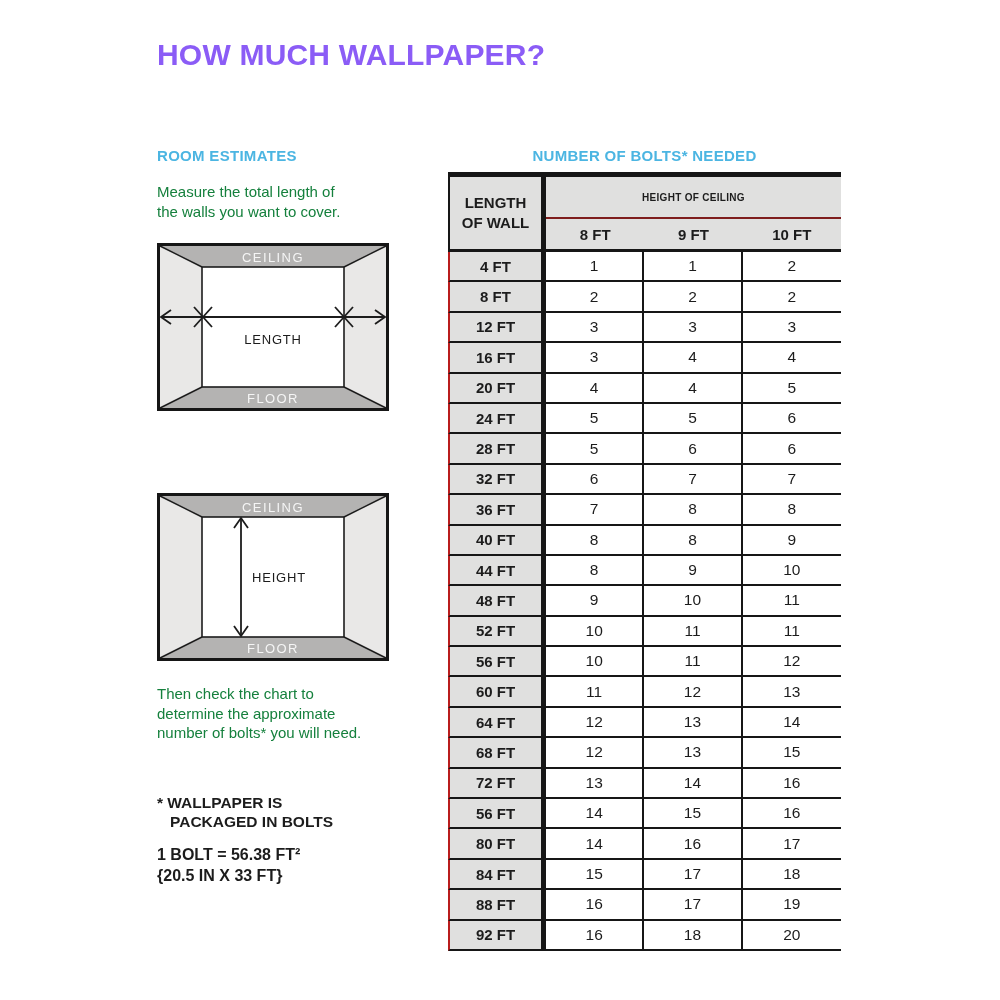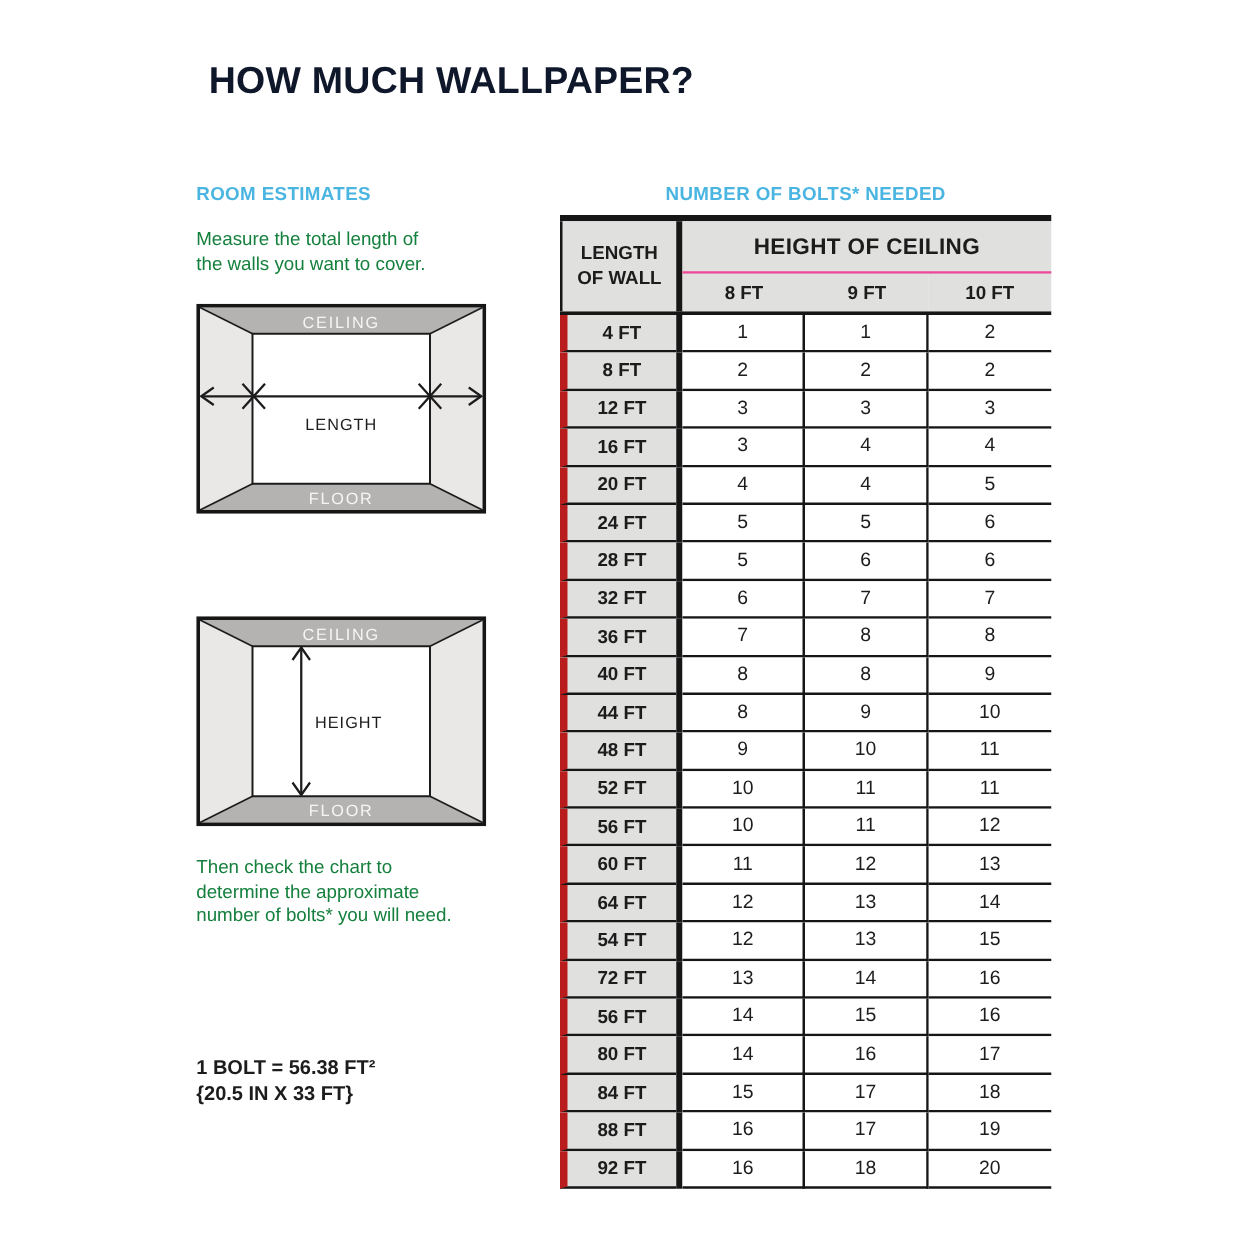--- a/index.html
+++ b/index.html
@@ -1,22 +1,22 @@
 <!DOCTYPE html>
 <html><head>
 <meta charset="utf-8">
 <style>
   html,body{margin:0;padding:0;background:#ffffff;}
   .canvas{
     position:relative;width:1000px;height:1000px;background:#ffffff;
     font-family:"Liberation Sans","DejaVu Sans",sans-serif;color:#1c1c1c;overflow:hidden;
   }
   .title{
-    position:absolute;left:157px;top:38px;margin:10px;
-    font-size:30px;font-weight:bold;letter-spacing:0.2px;color:#0f172a;
+    position:absolute;left:157px;top:38px;margin:0;
+    font-size:30px;font-weight:bold;letter-spacing:0.2px;color:#8b5cf6;
   }
   .subheading{
     position:absolute;font-size:15px;font-weight:bold;letter-spacing:0.3px;color:#4bb5e2;
   }
   .room-estimates{left:157px;top:147px;}
   .table-heading{left:448px;top:147px;width:393px;text-align:center;}
   .body-text{
     position:absolute;left:157px;width:270px;margin:0;
     font-size:15px;line-height:19.5px;white-space:pre-line;color:#15803d;
   }
@@ -40,27 +40,27 @@
     display:grid;grid-template-columns:93px 5px 1fr 1fr 1fr;grid-template-rows:42px 30px;
     border-bottom:3px solid #161616;
   }
   .cell{display:flex;align-items:center;justify-content:center;box-sizing:border-box;}
   .lenwall{
     grid-column:1;grid-row:1/3;background:#e0e0df;border-left:2px solid #161616;
     font-size:15px;font-weight:bold;text-align:center;white-space:pre-line;line-height:20px;
   }
   .thead .vdivider{grid-column:2;grid-row:1/3;background:#161616;}
   .hoc{
-    grid-column:3/6;grid-row:1;background:#e0e0df;border-bottom:2px solid #ec4899;
-    font-size:18px;font-weight:bold;letter-spacing:0.3px;
+    grid-column:3/6;grid-row:1;background:#e0e0df;border-bottom:2px solid #7f1d1d;
+    font-size:10px;font-weight:bold;letter-spacing:0.3px;
   }
   .sub{grid-row:2;background:#e0e0df;font-size:15px;font-weight:bold;}
   .trow{display:grid;grid-template-columns:93px 5px 1fr 1fr 1fr;height:30.4px;}
   .trow .rowhead{
-    background:#e0e0df;border-left:6px solid #b91c1c;border-bottom:2px solid #161616;
+    background:#e0e0df;border-left:2px solid #b91c1c;border-bottom:2px solid #161616;
     font-size:15px;font-weight:bold;
   }
   .trow .vdivider{background:#161616;}
   .trow .val{
     background:#ffffff;border-bottom:2px solid #161616;border-right:2px solid #161616;
     font-size:15.5px;
   }
   .trow .val.last{border-right:none;}
 </style>
 </head>
@@ -123,20 +123,24 @@
     </g>
     <text class="band-label" x="116" y="19" text-anchor="middle">CEILING</text>
     <text class="band-label" x="116" y="160" text-anchor="middle">FLOOR</text>
     <text class="dim-label" x="122" y="89" text-anchor="middle">HEIGHT</text>
   </svg>
 
   <p class="body-text step3">Then check the chart to
 determine the approximate
 number of bolts* you will need.</p>
 
+  <div class="footnote">
+    <div>* WALLPAPER IS</div>
+    <div class="indent">PACKAGED IN BOLTS</div>
+  </div>
 
   <div class="boltinfo">
     <div>1 BOLT = 56.38 FT²</div>
     <div>{20.5 IN X 33 FT}</div>
   </div>
 
   <div class="subheading table-heading">NUMBER OF BOLTS* NEEDED</div>
 
   <div class="wtable">
     <div class="thead">
@@ -271,21 +275,21 @@
 
   <div class="trow">
     <div class="cell rowhead">64 FT</div>
     <div class="vdivider"></div>
     <div class="cell val">12</div>
     <div class="cell val">13</div>
     <div class="cell val last">14</div>
   </div>
 
   <div class="trow">
-    <div class="cell rowhead">54 FT</div>
+    <div class="cell rowhead">68 FT</div>
     <div class="vdivider"></div>
     <div class="cell val">12</div>
     <div class="cell val">13</div>
     <div class="cell val last">15</div>
   </div>
 
   <div class="trow">
     <div class="cell rowhead">72 FT</div>
     <div class="vdivider"></div>
     <div class="cell val">13</div>

